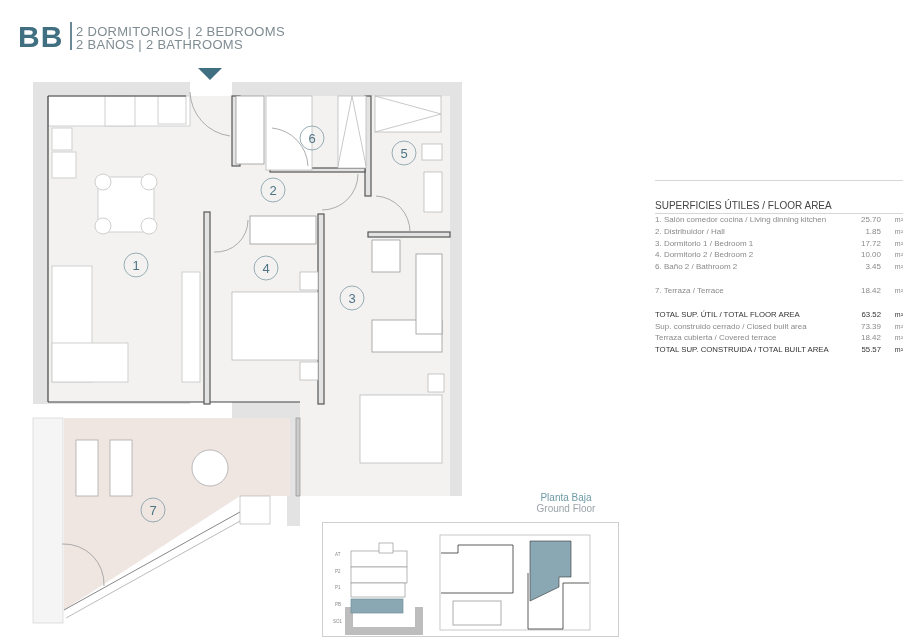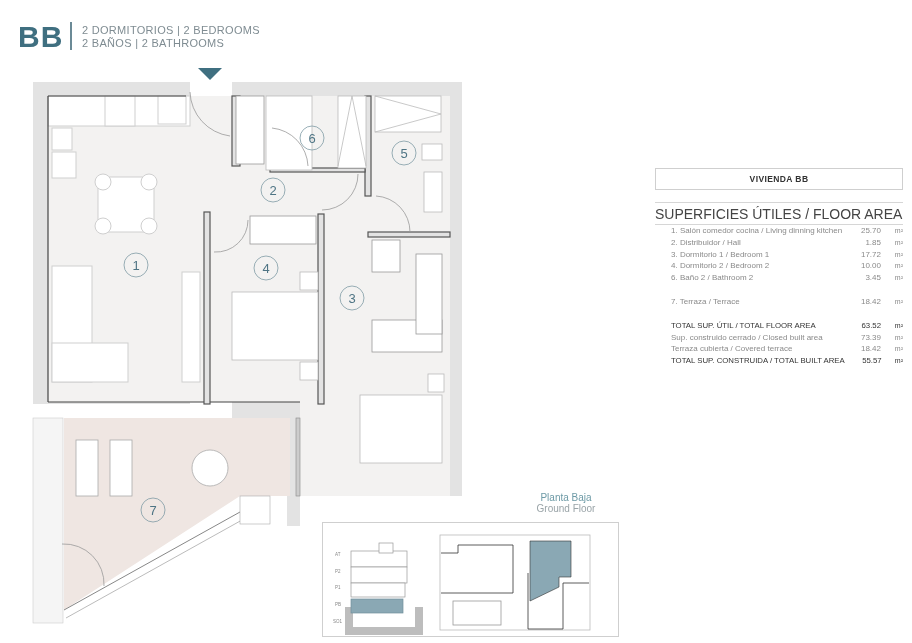--- a/index.html
+++ b/index.html
@@ -1,25 +1,25 @@
 <!DOCTYPE html>
 <html><head>
 <meta charset="utf-8">
 <style>
   html,body{margin:0;padding:0;background:#ffffff;}
   body{width:912px;height:643px;position:relative;overflow:hidden;font-family:"Liberation Sans",sans-serif;color:#6b6b6b;}
   .abs{position:absolute;}
   .hdr-code{left:18px;top:20px;font-size:30px;font-weight:bold;color:#3f6f80;letter-spacing:1px;}
   .hdr-sep{left:70px;top:22px;width:2px;height:28px;background:#6b8a96;}
-  .hdr-line{left:82px;font-size:11px;color:#7f8c92;letter-spacing:0.3px;}
+  .hdr-line{left:76px;font-size:13px;color:#7f8c92;letter-spacing:0.3px;}
   .plan{left:0;top:0;width:912px;height:643px;}
   .tbl{left:655px;top:168px;width:248px;font-size:8px;color:#8a8a8a;}
   .tbl-title{border:1px solid #cfcfcf;height:20px;line-height:20px;text-align:center;font-weight:bold;font-size:8.5px;color:#333;letter-spacing:0.4px;}
-  .sec-head{margin-top:12px;border-top:1px solid #d6d6d6;padding-top:3px;font-size:14px;color:#444;border-bottom:1px solid #d6d6d6;padding-bottom:2px;width:210px;}
-  .row{display:flex;height:11.8px;line-height:11.8px;margin-left:16px;}
+  .sec-head{margin-top:12px;border-top:1px solid #d6d6d6;padding-top:19px;font-size:10px;color:#444;border-bottom:1px solid #d6d6d6;padding-bottom:2px;width:210px;}
+  .row{display:flex;height:11.8px;line-height:11.8px;}
   .row .lbl{flex:1;white-space:nowrap;}
   .row .val{width:38px;text-align:right;}
   .row .unit{width:22px;text-align:right;font-size:7px;}
   .row.total{color:#333;font-size:7.8px;}
   .gap{height:12px;}
   .caption{left:520px;top:492px;text-align:center;width:92px;font-size:10px;}
   .cap1{color:#6d9aa6;}
   .cap2{color:#9aa4a8;}
   .keyplan{left:322px;top:522px;width:295px;height:113px;border:1px solid #cfcfcf;background:#fff;}
   .footer{left:0;top:636px;font-size:6px;color:#aaa;white-space:nowrap;}
@@ -139,21 +139,20 @@
     <text class="num" x="273" y="195">2</text>
     <text class="num" x="352" y="303">3</text>
     <text class="num" x="266" y="273">4</text>
     <text class="num" x="404" y="158">5</text>
     <text class="num" x="312" y="143">6</text>
     <text class="num" x="153" y="515">7</text>
   </g>
 </svg>
 
 <div class="abs tbl">
-  <div class="tbl-title">VIVIENDA BB</div>
   <div class="sec-head" style="width:248px;">SUPERFICIES ÚTILES / FLOOR AREA</div>
   <div class="row">
       <span class="lbl">1. Salón comedor cocina / Living dinning kitchen</span>
       <span class="val">25.70</span>
       <span class="unit">m²</span>
     </div>
   <div class="row">
       <span class="lbl">2. Distribuidor / Hall</span>
       <span class="val">1.85</span>
       <span class="unit">m²</span>

